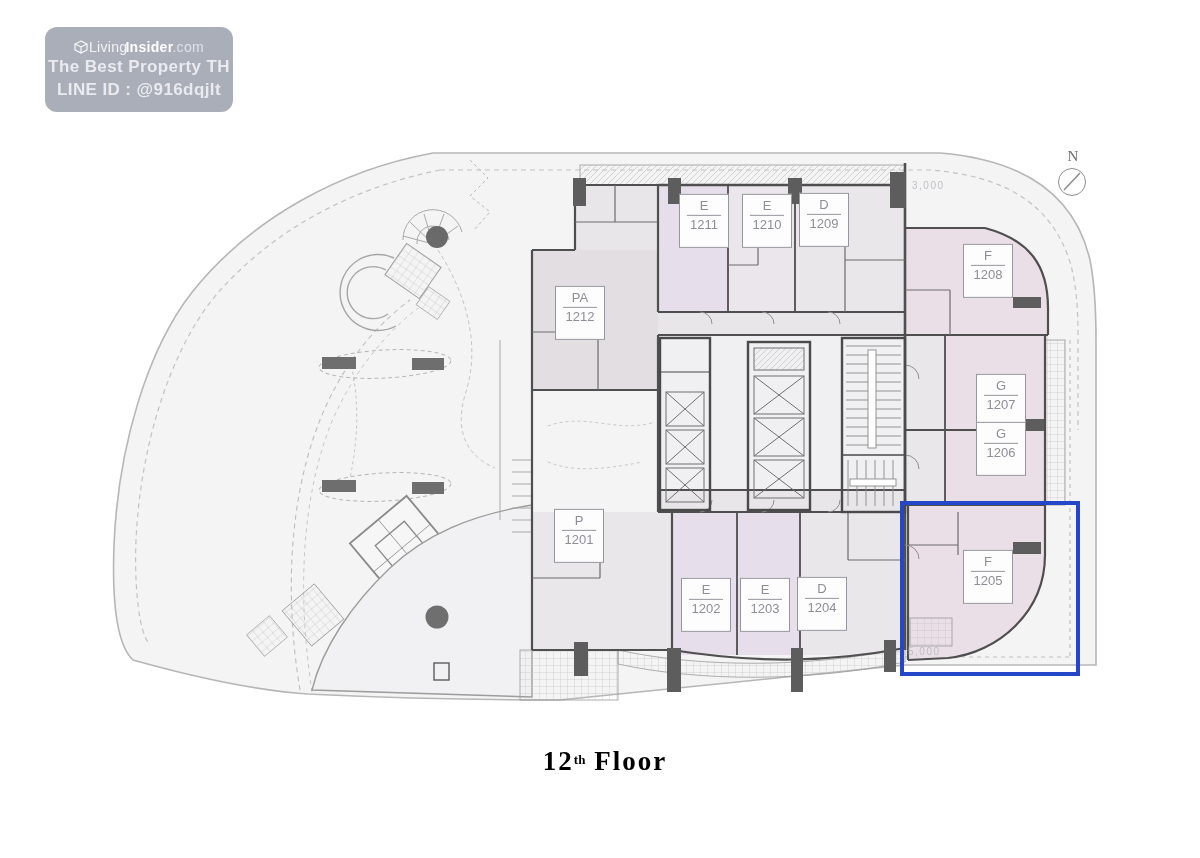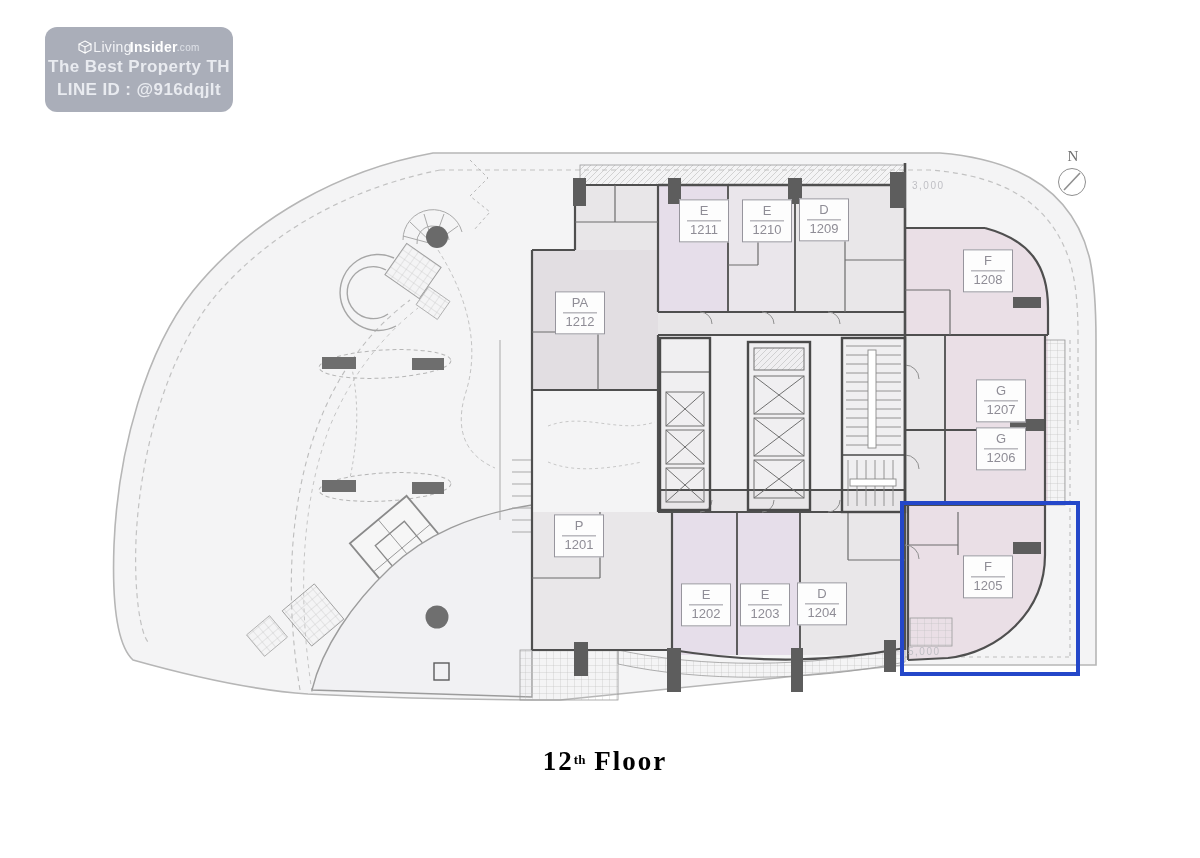--- a/index.html
+++ b/index.html
@@ -7,27 +7,27 @@
          font-family:"Liberation Sans",sans-serif;}
   svg.plan{position:absolute;left:0;top:0;}
 
   
   .watermark{position:absolute;left:45px;top:27px;width:188px;height:85px;border-radius:12px;
     background:rgba(158,163,175,0.88);color:#eef0f4;display:flex;flex-direction:column;
     align-items:center;justify-content:center;gap:1px;}
   .wm-row1{display:flex;align-items:center;gap:1px;font-size:14px;letter-spacing:.3px;}
   .wm-light{font-weight:300;color:#f2f3f6;}
   .wm-bold{font-weight:700;color:#ffffff;margin-left:-3px;}
-  .wm-tld{font-size:10px;color:#dfe2e8;margin-left:-2px;text-align:center;}
+  .wm-tld{font-size:14px;color:#dfe2e8;margin-left:-2px;text-align:center;}
   .wm-line{font-size:17px;font-weight:700;color:#e9ebf0;letter-spacing:.4px;line-height:1.25;}
 
   
   .unit-label{position:absolute;transform:translate(-50%,-50%);background:#fdfdfd;
     border:1.3px solid #97959d;color:#8f8d96;text-align:center;font-size:13px;line-height:1.05;
-    padding:4px 7px 5px;min-width:34px;}
+    padding:4px 7px 16px;min-width:34px;}
   .unit-label .divider{border-top:1.2px solid #97959d;width:100%;margin:2px auto;}
   .pos-1211{left:704px;top:221px}.pos-1210{left:767px;top:221px}.pos-1209{left:824px;top:220px}
   .pos-1212{left:580px;top:313px}.pos-1208{left:988px;top:271px}.pos-1207{left:1001px;top:401px}
   .pos-1206{left:1001px;top:449px}.pos-1205{left:988px;top:577px}.pos-1201{left:579px;top:536px}
   .pos-1202{left:706px;top:605px}.pos-1203{left:765px;top:605px}.pos-1204{left:822px;top:604px}
 
   
   .compass{position:absolute;left:1048px;top:148px;width:50px;height:52px;}
   .compass .n{position:absolute;left:50%;top:0;transform:translateX(-50%);
     font-family:"Liberation Serif",serif;font-size:15px;color:#6f6f6f;}

